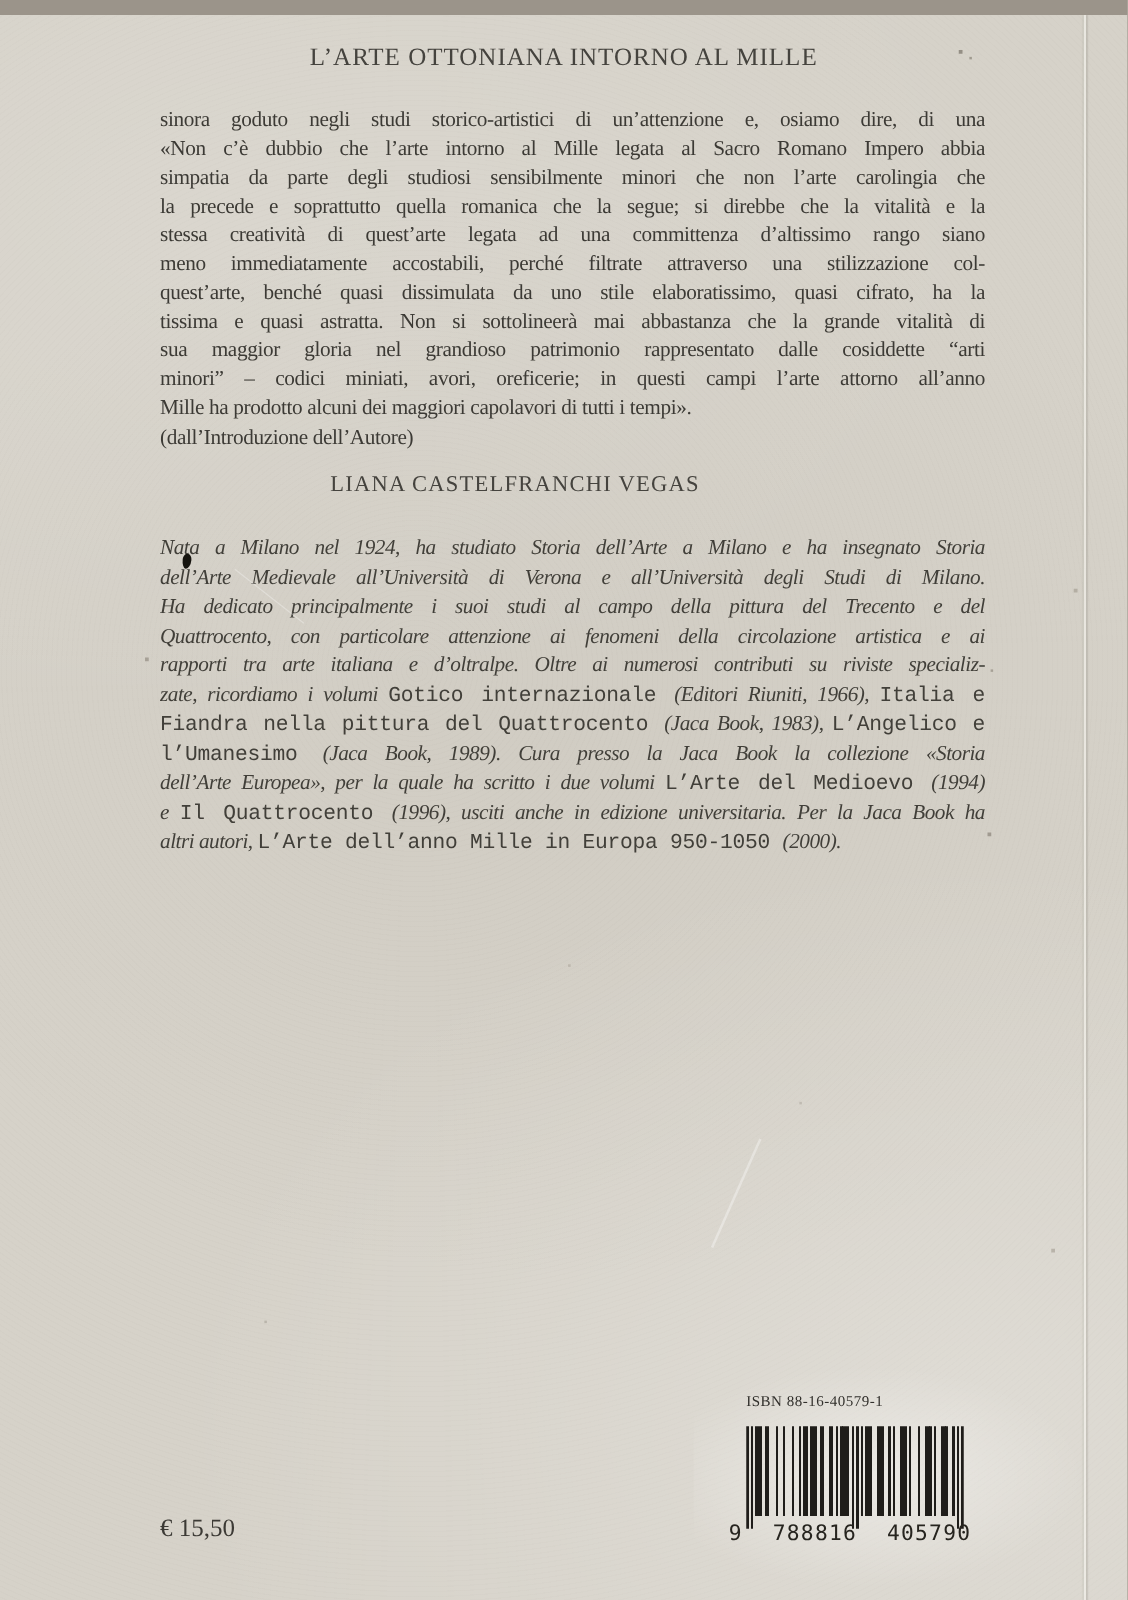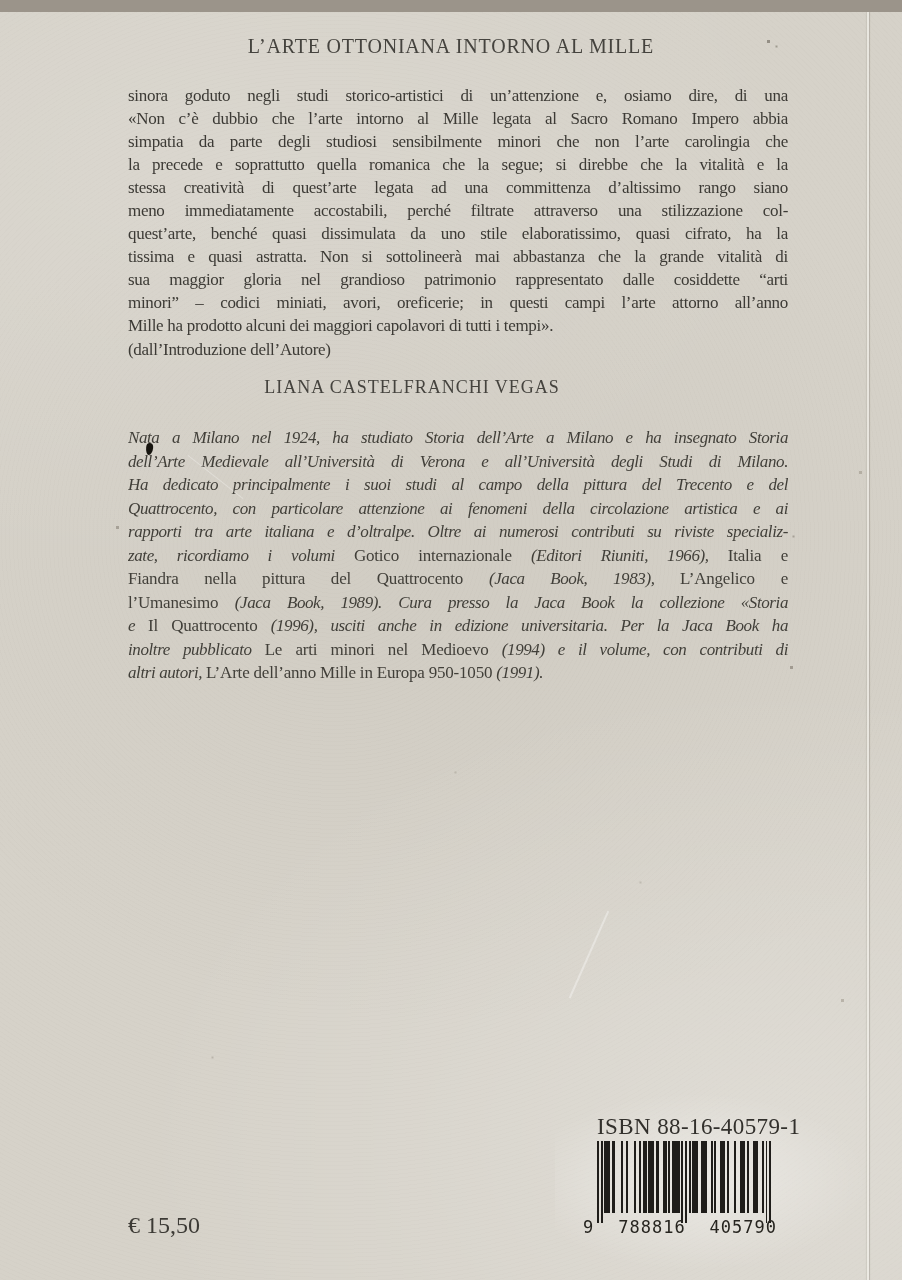--- a/index.html
+++ b/index.html
@@ -27,33 +27,33 @@
   .jline.last{text-align-last:left;}
   .quote-attr{margin-top:1px;text-align:left;height:23px;line-height:23px;}
   
   .author-name{
     left:0;top:365px;width:824px;text-align:center;
     font-size:18px;letter-spacing:1px;color:#45433e;
   }
   
   .bio-block{left:128px;top:414px;width:660px;font-size:17px;letter-spacing:-0.4px;font-style:italic;color:#413f39;}
   .bline{height:23.5px;line-height:23.5px;overflow:hidden;}
-  .bioseg[data-style="r"]{font-style:normal;letter-spacing:-0.2px;}
+  .bioseg[data-style="r"]{font-style:normal;letter-spacing:-0.2px;font-family:Liberation Mono, monospace;}
   .bioseg[data-style="i"]{font-style:italic;}
   
   .barcode-highlight{left:555px;top:1082px;width:310px;height:175px;
     background:radial-gradient(ellipse at 45% 50%, rgba(255,255,255,0.40), rgba(255,255,255,0) 72%);}
-  .isbn-label{left:597px;top:1102px;font-size:23px;letter-spacing:0.4px;color:#32302c;}
+  .isbn-label{left:597px;top:1102px;font-size:12px;letter-spacing:0.4px;color:#32302c;}
   .barcode-bars{left:597px;top:1129px;}
   .barcode-digits{
     left:583px;top:1205px;width:194px;display:flex;justify-content:space-between;
     font-family:"DejaVu Sans Mono",monospace;font-size:17px;letter-spacing:1px;color:#26241f;
   }
   
-  .price-label{left:128px;top:1200px;font-size:24px;color:#3c3a35;}
+  .price-label{left:128px;top:1200px;font-size:20px;color:#3c3a35;}
   
   .crease-line{left:867px;top:0;width:2px;height:1280px;background:rgba(250,248,242,0.55);
     box-shadow:1px 0 1px rgba(110,104,93,0.30), -1px 0 1px rgba(110,104,93,0.12);}
   .bottom-highlight{left:0;top:1268px;width:902px;height:4px;background:rgba(244,242,236,0.75);}
   .bottom-edge{left:0;top:1272px;width:902px;height:8px;
     background:linear-gradient(#b3aa9f,#6e665c);}
   .ink-spot{left:146px;top:431px;width:7px;height:12px;background:#16140f;
     border-radius:50% 50% 55% 45%/38% 38% 62% 62%;transform:rotate(6deg);}
   .paper-specks{left:0;top:0;width:1px;height:1px;background:transparent;
     box-shadow:
@@ -98,23 +98,23 @@
 
   <div class="abs bio-block">
     <div class="bline jline"><span class="bioseg" data-style="i">Nata a Milano nel 1924, ha studiato Storia dell’Arte a Milano e ha insegnato Storia</span></div>
     <div class="bline jline"><span class="bioseg" data-style="i">dell’Arte Medievale all’Università di Verona e all’Università degli Studi di Milano.</span></div>
     <div class="bline jline"><span class="bioseg" data-style="i">Ha dedicato principalmente i suoi studi al campo della pittura del Trecento e del</span></div>
     <div class="bline jline"><span class="bioseg" data-style="i">Quattrocento, con particolare attenzione ai fenomeni della circolazione artistica e ai</span></div>
     <div class="bline jline"><span class="bioseg" data-style="i">rapporti tra arte italiana e d’oltralpe. Oltre ai numerosi contributi su riviste specializ-</span></div>
     <div class="bline jline"><span class="bioseg" data-style="i">zate, ricordiamo i volumi </span><span class="bioseg" data-style="r">Gotico internazionale </span><span class="bioseg" data-style="i">(Editori Riuniti, 1966), </span><span class="bioseg" data-style="r">Italia e</span></div>
     <div class="bline jline"><span class="bioseg" data-style="r">Fiandra nella pittura del Quattrocento </span><span class="bioseg" data-style="i">(Jaca Book, 1983), </span><span class="bioseg" data-style="r">L’Angelico e</span></div>
     <div class="bline jline"><span class="bioseg" data-style="r">l’Umanesimo </span><span class="bioseg" data-style="i">(Jaca Book, 1989). Cura presso la Jaca Book la collezione «Storia</span></div>
+    <div class="bline jline"><span class="bioseg" data-style="i">dell’Arte Europea», per la quale ha scritto i due volumi </span><span class="bioseg" data-style="r">L’Arte del Medioevo </span><span class="bioseg" data-style="i">(1994)</span></div>
     <div class="bline jline"><span class="bioseg" data-style="i">e </span><span class="bioseg" data-style="r">Il Quattrocento </span><span class="bioseg" data-style="i">(1996), usciti anche in edizione universitaria. Per la Jaca Book ha</span></div>
-    <div class="bline jline"><span class="bioseg" data-style="i">inoltre pubblicato </span><span class="bioseg" data-style="r">Le arti minori nel Medioevo </span><span class="bioseg" data-style="i">(1994) e il volume, con contributi di</span></div>
-    <div class="bline jline last"><span class="bioseg" data-style="i">altri autori, </span><span class="bioseg" data-style="r">L’Arte dell’anno Mille in Europa 950-1050 </span><span class="bioseg" data-style="i">(1991).</span></div>
+    <div class="bline jline last"><span class="bioseg" data-style="i">altri autori, </span><span class="bioseg" data-style="r">L’Arte dell’anno Mille in Europa 950-1050 </span><span class="bioseg" data-style="i">(2000).</span></div>
   </div>
 
   <div class="abs barcode-highlight"></div>
   <div class="abs isbn-label">ISBN 88-16-40579-1</div>
   <svg class="abs barcode-bars" id="barcode-svg" width="174" height="82" shape-rendering="crispEdges">
       <rect x="0.00" y="0" width="1.95" height="82" fill="#1f1d1a"></rect>
       <rect x="3.66" y="0" width="1.95" height="82" fill="#1f1d1a"></rect>
       <rect x="7.33" y="0" width="1.95" height="72" fill="#1f1d1a"></rect>
       <rect x="9.16" y="0" width="1.95" height="72" fill="#1f1d1a"></rect>
       <rect x="10.99" y="0" width="1.95" height="72" fill="#1f1d1a"></rect>

